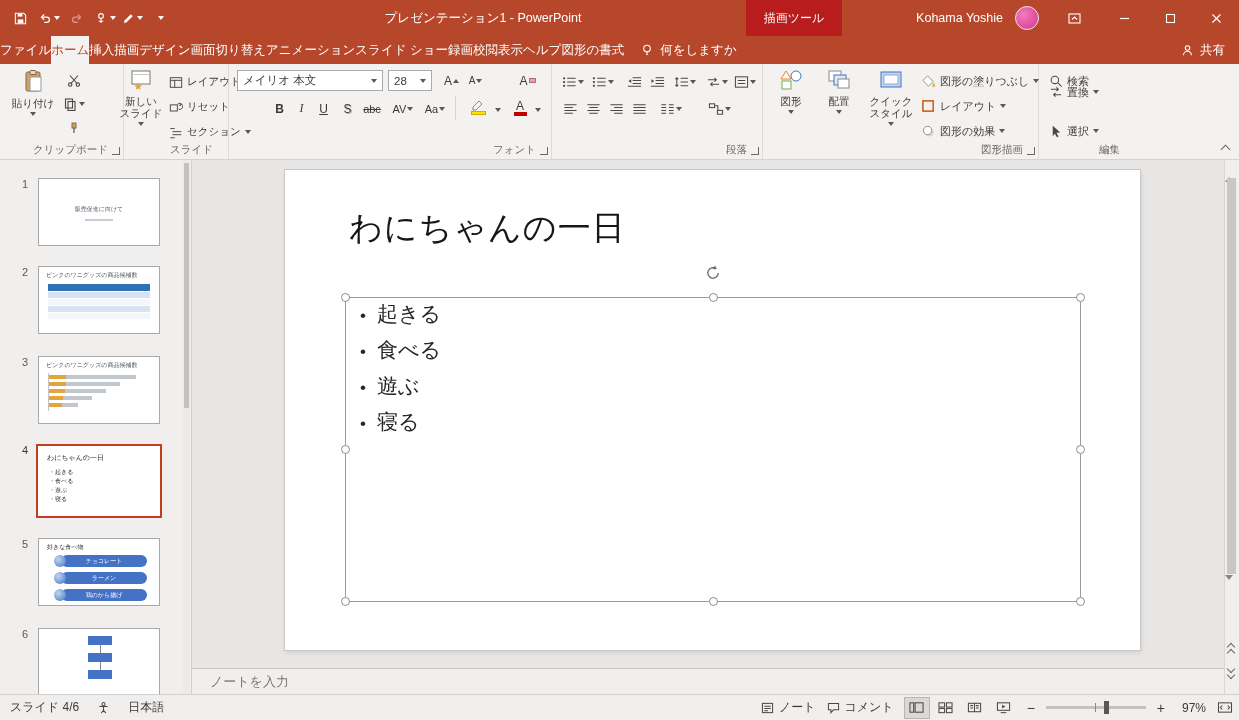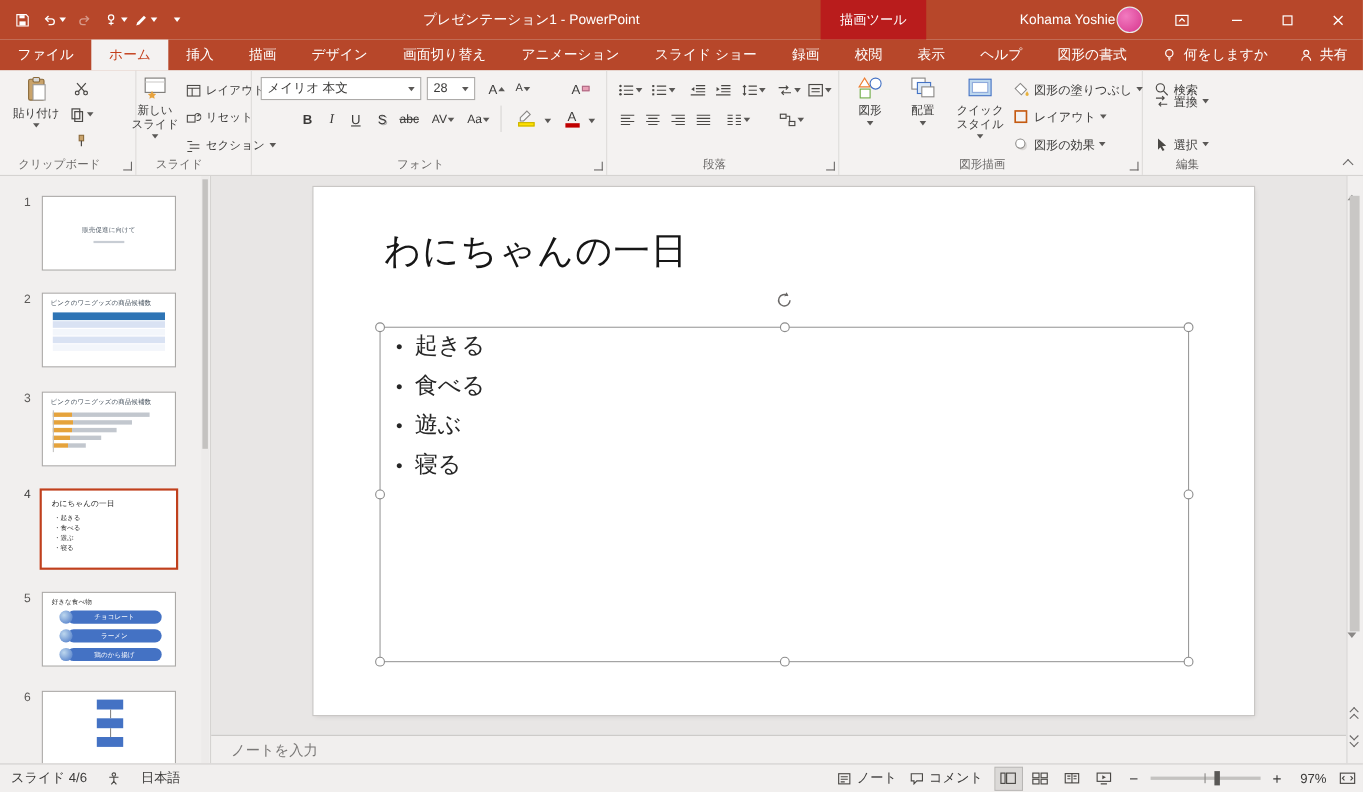--- a/index.html
+++ b/index.html
@@ -13,36 +13,36 @@
   .caret.up{border-top:none;border-bottom:4px solid #5A5856}
 
   
   #titlebar{position:absolute;left:0;top:0;width:1239px;height:36px;background:#B7472A;color:#fff;display:flex;align-items:center}
   .qat{display:flex;align-items:center;gap:3px;padding-left:8px}
   .qat-btn{width:25px;height:25px;display:flex;align-items:center;justify-content:center;gap:2px}
   .qat-btn.disabled{opacity:.45}
   .win-title{position:absolute;left:308px;width:350px;top:0;height:36px;display:flex;align-items:center;justify-content:center;font-size:12.5px}
   .ctx-tool{position:absolute;left:746px;top:0;width:96px;height:36px;background:#b91c1c;display:flex;align-items:center;justify-content:center;font-size:12px}
   .tb-right{position:absolute;right:0;top:0;height:36px;display:flex;align-items:center}
-  .user-name{font-size:12.5px;margin-right:1px}
+  .user-name{font-size:12.5px;margin-right:12px}
   .avatar{width:24px;height:24px;border-radius:50%;background:radial-gradient(circle at 35% 35%,#F27BC0,#D6348C);margin-right:20px;border:1px solid #E9E9E9}
   .winbtn{width:46px;height:36px;display:flex;align-items:center;justify-content:center}
   .ribopt{width:30px;height:36px;display:flex;align-items:center;justify-content:center;margin-right:12px}
 
   
   #tabrow{position:absolute;left:0;top:36px;width:1239px;height:28px;background:#B7472A;display:flex;align-items:stretch;color:#fff;font-size:12.5px}
-  .tab{display:flex;align-items:center;padding:0 16px;white-space:nowrap}
+  .tab{display:flex;align-items:center;padding:0 0;white-space:nowrap}
   .tab.active{background:#F4F2F1;color:#C33E1B}
   .tellme{display:flex;align-items:center;gap:6px;margin-left:16px;white-space:nowrap}
   .share{margin-left:auto;display:flex;align-items:center;gap:6px;padding:0 14px;white-space:nowrap}
 
   
   #ribbon{position:absolute;left:0;top:64px;width:1239px;height:96px;background:#F4F2F1;border-bottom:1px solid #D5D3D1;font-size:11px}
   .grp{position:absolute;top:0;height:95px;border-right:1px solid #DEDCDA}
-  .grp-label{position:absolute;left:0;right:15px;bottom:2px;text-align:center;font-size:10.5px;color:#6A6867;white-space:nowrap}
+  .grp-label{position:absolute;left:0;right:15px;bottom:2px;text-align:right;font-size:10.5px;color:#6A6867;white-space:nowrap}
   .dlg{position:absolute;right:3px;bottom:4px;width:8px;height:8px;border-right:1.4px solid #6A6867;border-bottom:1.4px solid #6A6867}
   .bigbtn{position:absolute;top:4px;display:flex;flex-direction:column;align-items:center;gap:3px;text-align:center;line-height:1.15;font-size:10.5px;white-space:pre-line}
   .sbtn{width:24px;height:20px;display:flex;align-items:center;justify-content:center;gap:2px}
   .smallcol{position:absolute;top:6px;display:flex;flex-direction:column;gap:4px}
   .rowbtn{position:absolute;display:flex;align-items:center;gap:4px;height:22px;font-size:11px;white-space:nowrap}
   .combo{position:absolute;height:21px;background:#fff;border:1px solid #ACAAA8;display:flex;align-items:center;padding:0 5px;font-size:11.5px;gap:5px}
   .combo .ct{flex:1;white-space:nowrap;overflow:hidden}
   .tbtn{position:absolute;width:21px;height:21px;display:flex;align-items:center;justify-content:center;font-size:12px;gap:1px}
   .vsep{position:absolute;width:1px;background:#D8D6D4;top:6px;height:48px}
   .ybar{width:15px;height:4px;background:#FFE100;border:1px solid #C9B100}

